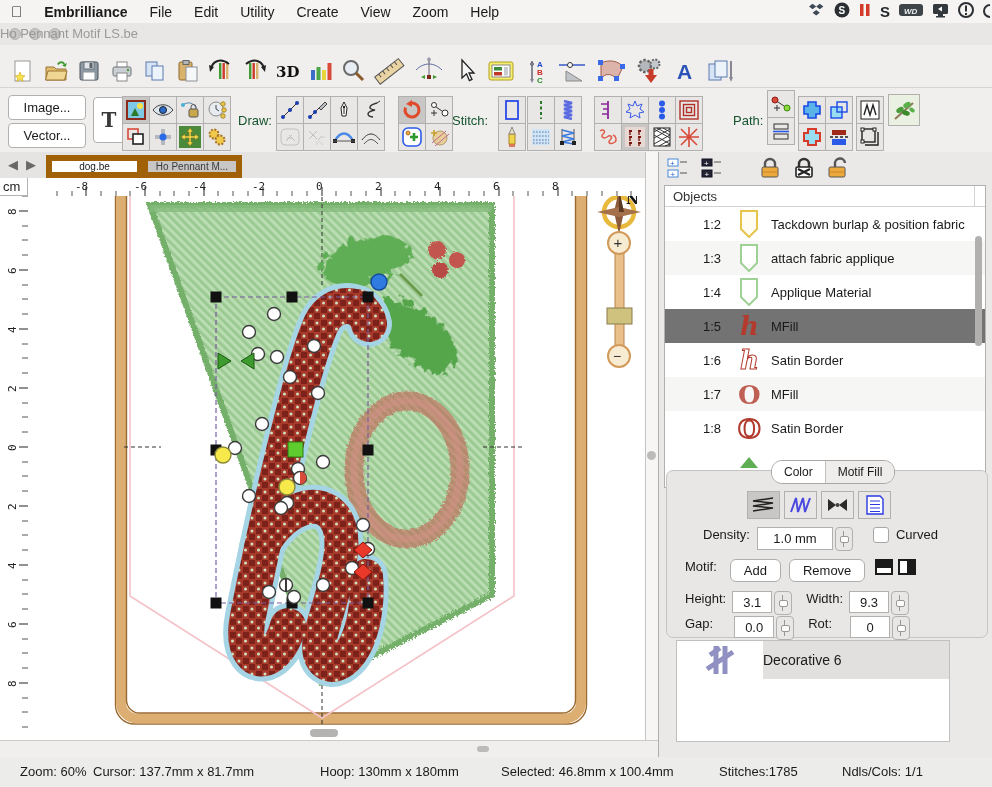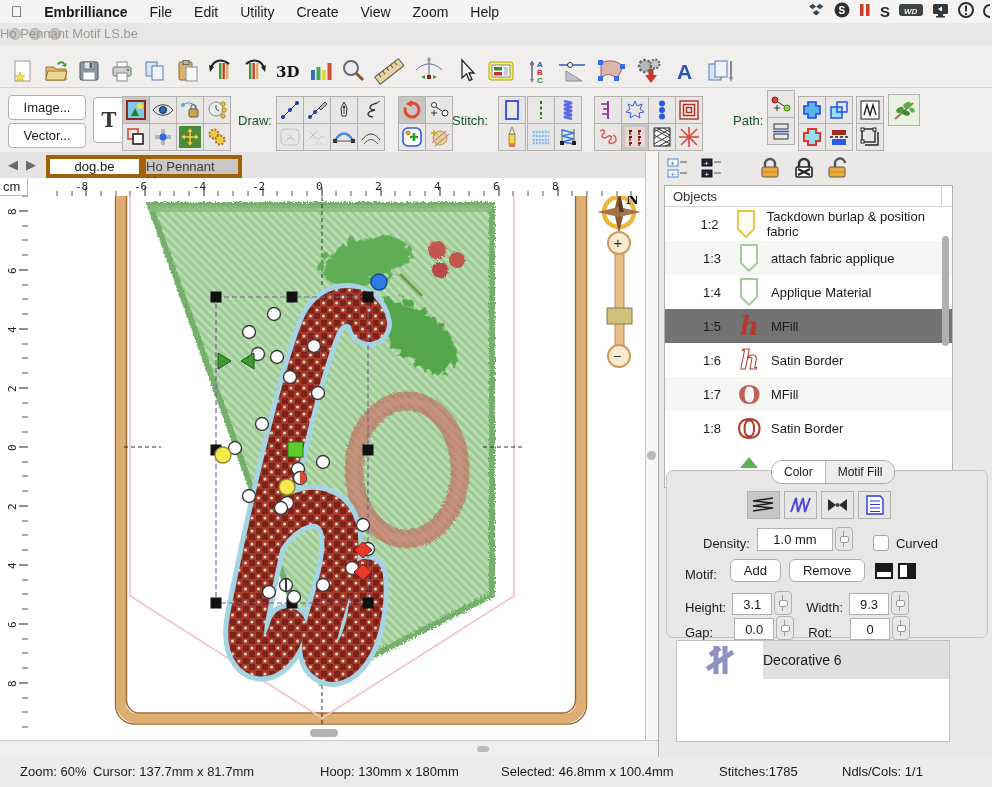--- a/index.html
+++ b/index.html
@@ -23,48 +23,48 @@
   .smallbtn{position:absolute;background:#fff;border:1px solid #b2b0ae;border-radius:4px;font-size:13px;
             display:flex;align-items:center;justify-content:center;box-sizing:border-box}
   .grp{position:absolute;display:grid;gap:1px;background:#b2b0ae;border:1px solid #b2b0ae}
   .cell{width:26px;height:26px;background:#e9e7e5;display:flex;align-items:center;justify-content:center}
   .cell.pressed{background:#c9c7c5}
   .cell.dis svg{opacity:.4;filter:grayscale(1)}
   .tblabel{position:absolute;font-size:13px;color:#14532d}
   
   .tabstrip{left:0;top:152px;width:658px;height:26px;background:#e6e4e2;border-bottom:1px solid #bdbbb9}
   .tab{position:absolute;top:3px;height:23px;display:flex;justify-content:center;
-       font-size:13px;border:4px solid #a16207;box-sizing:border-box}
+       font-size:10px;border:6px solid #a16207;box-sizing:border-box}
   .navarr{position:absolute;top:5px;font-size:13px;color:#6a6866}
   
   .corner{left:0;top:178px;width:28px;height:18px;background:#fff;border-right:1px solid #b5b3b1;border-bottom:1px solid #b5b3b1;
           font-size:13px;display:flex;align-items:center;padding-left:3px;box-sizing:border-box;color:#222}
   .hruler{left:28px;top:178px;width:617px;height:18px;background:#fff;border-bottom:1px solid #b5b3b1}
   .vruler{left:0;top:196px;width:28px;height:544px;background:#fff;border-right:1px solid #b5b3b1}
   .canvas{left:28px;top:196px;width:617px;height:544px;background:#fff}
   .vstrip{left:645px;top:152px;width:13px;height:588px;background:#f7f6f4;border-left:1px solid #c6c4c2;border-right:1px solid #b5b3b1}
   .hpill{position:absolute;left:310px;top:729px;width:28px;height:8px;border-radius:4px;background:#b5b3b1}
   .splitter{left:0;top:740px;width:992px;height:17px;background:#f0efed;border-top:1px solid #cccac8}
   .sdot{position:absolute;width:12px;height:6px;border-radius:3px;background:#bdbbb9}
   
   .rpanel{left:658px;top:152px;width:334px;height:605px;background:#ebe9e7}
-  .objbox{position:absolute;left:6px;top:33px;width:289px;height:303px;background:#fff;border:1px solid #b2b0ae;box-sizing:border-box;overflow:hidden}
+  .objbox{position:absolute;left:6px;top:33px;width:322px;height:303px;background:#fff;border:1px solid #b2b0ae;box-sizing:border-box;overflow:hidden}
   .objhead{height:20px;border-bottom:1px solid #d5d3d1;font-size:13px;color:#333;display:flex;align-items:center;padding-left:8px;position:relative}
   .objrow{height:34px;display:flex;align-items:center;font-size:13px}
   .objrow.alt{background:#f6f6f5}
   .objrow.sel{background:#737373}
   .oid{width:56px;text-align:right;padding-right:6px}
   .oicon{width:44px;display:flex;align-items:center;justify-content:center}
   .sb{position:absolute;border-radius:4px;background:#b2b0ae}
   .propbox{position:absolute;left:8px;top:318px;width:320px;height:166px;background:#e9e7e5;border:1px solid #c6c4c2;border-radius:7px}
   .seg{position:absolute;left:104px;top:-11px;height:22px;display:flex;border:1px solid #a9a7a5;border-radius:11px;overflow:hidden;background:#fff;font-size:12px}
   .seg span{padding:0 12px;display:flex;align-items:center}
   .seg .on{background:#fff}
   .seg .off{background:#efedeb;border-left:1px solid #c2c0be}
-  .prow{position:absolute;font-size:13px;display:flex;align-items:flex-end}
+  .prow{position:absolute;font-size:13px;display:flex;align-items:flex-start}
   .inp{background:#fff;border:1px solid #b2b0ae;font-size:13px;display:flex;align-items:center;justify-content:center;box-sizing:border-box}
   .stp{width:16px;height:22px;border:1px solid #b2b0ae;background:#e9e7e5;border-radius:4px;position:relative;margin-left:2px}
   .stp:before{content:"";position:absolute;left:7px;top:3px;bottom:3px;width:1px;background:#9a9896}
   .stp:after{content:"";position:absolute;left:4px;top:8px;width:7px;height:5px;border-radius:2px;background:#fdfdfd;border:1px solid #9a9896}
   .pbtn{background:#fff;border:1px solid #b0aeac;border-radius:6px;height:23px;display:flex;align-items:center;justify-content:center;font-size:13px;padding:0 13px;box-sizing:border-box}
   .ckb{width:14px;height:14px;background:#fff;border:1px solid #a9a7a5;border-radius:3px}
   .motifbox{position:absolute;left:18px;top:488px;width:272px;height:100px;background:#fff;border:1px solid #c2c0be;overflow:hidden}
   .mrow{height:38px;display:flex;align-items:center;font-size:14px}
   .mrow .micon{width:86px;display:flex;align-items:center;justify-content:center;height:100%}
   .mrow.sel .mlabel{background:#e2e0de}

